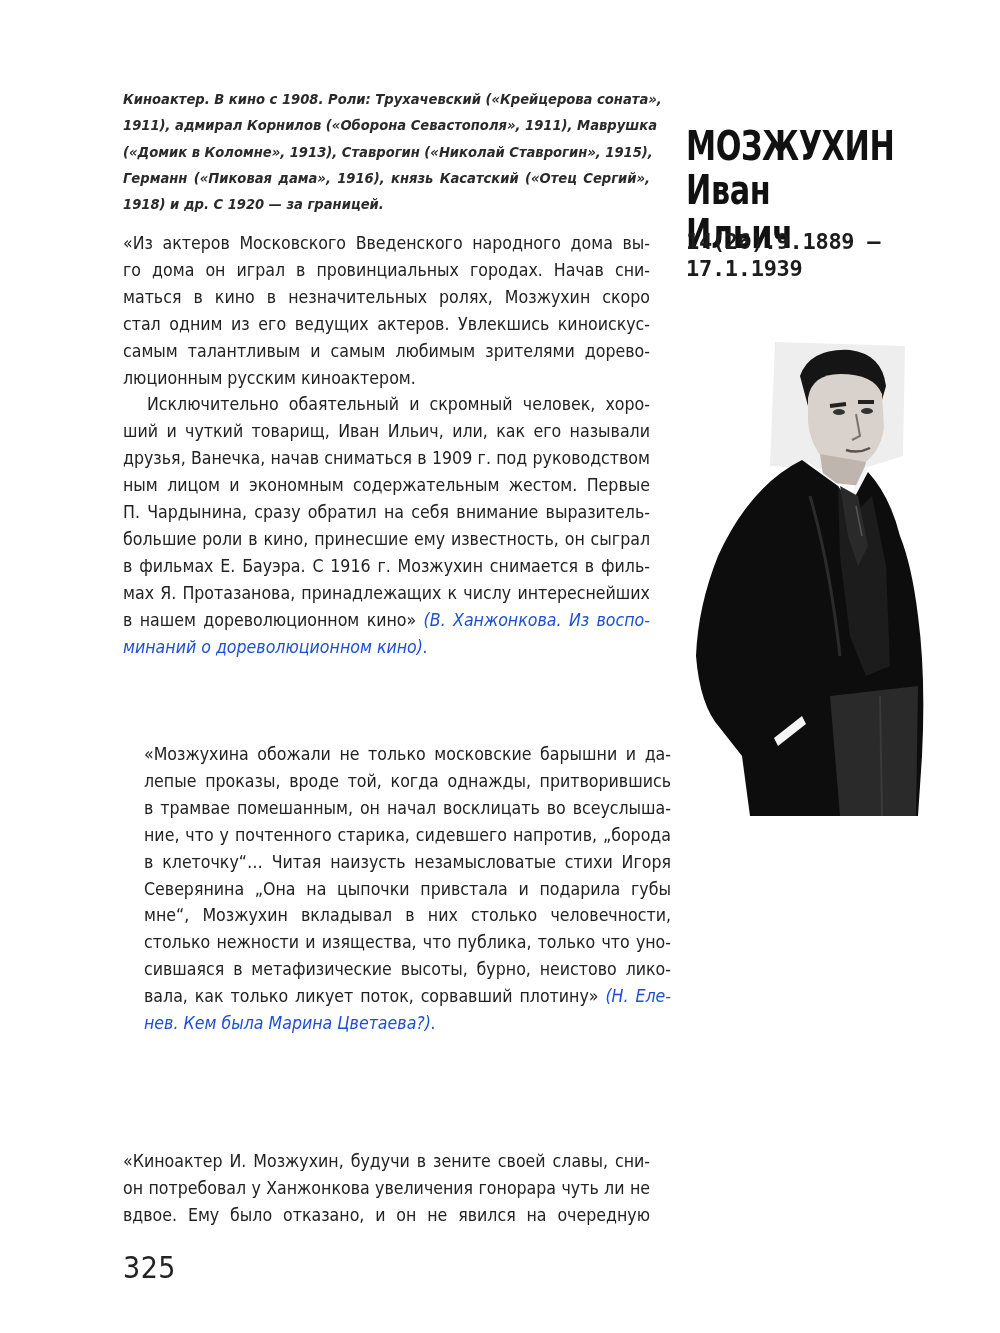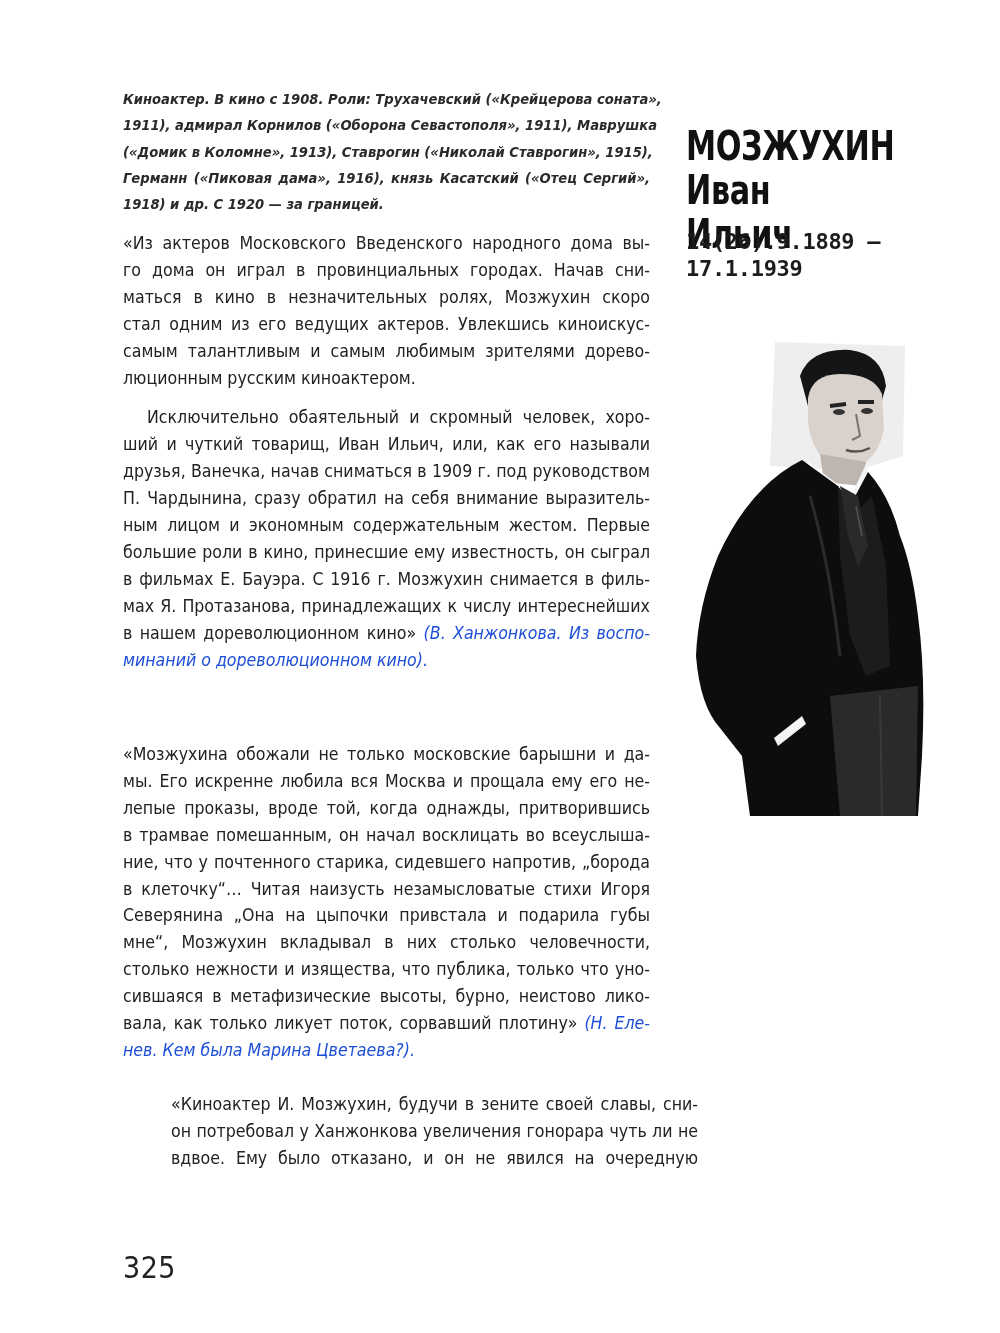--- a/index.html
+++ b/index.html
@@ -5,26 +5,26 @@
   html, body { margin: 0; padding: 0; background: #ffffff; }
   body { width: 1000px; height: 1333px; position: relative; overflow: hidden; color: #1f1f1f; }
   .page { position: absolute; inset: 0; }
 
   
   .col { position: absolute; left: 123px; width: 527px; font-family: "DejaVu Sans Condensed", "Liberation Sans Narrow", "Liberation Sans", sans-serif; }
   .lead { top: 86px; font-size: 14.6px; line-height: 26.3px; font-style: italic; font-weight: bold; color: #2a2a2a; }
   .body-text { font-size: 17.6px; line-height: 26.9px; color: #222; }
   .line { display: block; white-space: nowrap; text-align: justify; text-align-last: justify; }
   .line.last { text-align-last: left; }
-  .line.indent { padding-left: 24px; margin-top: 13px; }
+  .line.indent { padding-left: 24px; }
   .it { font-style: italic; color: #1d4ed8; }
 
   #q1 { top: 230px; }
-  #q2 { top: 741px; }
-  #q3 { top: 1091px; margin-left: 48px; }
+  #q2 { top: 741px; margin-left: 21px; }
+  #q3 { top: 1148px; }
 
   
   .title { position: absolute; left: 686px; top: 84px; font-family: "Liberation Sans Narrow", "DejaVu Sans Condensed", "Liberation Sans", sans-serif; font-weight: bold; color: #111; margin-top: 40px; }
   .title .row { display: block; font-size: 41px; line-height: 44px; letter-spacing: -0.5px; transform: scaleX(0.82); transform-origin: left center; white-space: nowrap; }
   .dates { position: absolute; left: 686px; top: 228px; font-family: "DejaVu Sans Mono", "Liberation Mono", monospace; font-size: 22px; line-height: 27px; color: #1c1c1c; font-weight: bold; letter-spacing: -0.3px; }
 
   
   .photo { position: absolute; left: 690px; top: 336px; width: 240px; height: 480px; }
 
   
@@ -46,32 +46,31 @@
   <div class="col body-text" id="q1">
     <span class="line">«Из актеров Московского Введенского народного дома вы-</span>
     <span class="line">го дома он играл в провинциальных городах. Начав сни-</span>
     <span class="line">маться в кино в незначительных ролях, Мозжухин скоро</span>
     <span class="line">стал одним из его ведущих актеров. Увлекшись киноискус-</span>
     <span class="line">самым талантливым и самым любимым зрителями дорево-</span>
     <span class="line last">люционным русским киноактером.</span>
     <span class="line indent">Исключительно обаятельный и скромный человек, хоро-</span>
     <span class="line">ший и чуткий товарищ, Иван Ильич, или, как его называли</span>
     <span class="line">друзья, Ванечка, начав сниматься в 1909 г. под руководством</span>
+    <span class="line">ным лицом и экономным содержательным жестом. Первые</span>
     <span class="line">П. Чардынина, сразу обратил на себя внимание выразитель-</span>
-    <span class="line">ным лицом и экономным содержательным жестом. Первые</span>
     <span class="line">большие роли в кино, принесшие ему известность, он сыграл</span>
     <span class="line">в фильмах Е. Бауэра. С 1916 г. Мозжухин снимается в филь-</span>
     <span class="line">мах Я. Протазанова, принадлежащих к числу интереснейших</span>
     <span class="line"><span>в нашем дореволюционном кино»</span> <span class="it">(В. Ханжонкова. Из воспо-</span></span>
     <span class="line last it">минаний о дореволюционном кино).</span>
   </div>
 
   <div class="col body-text" id="q2">
     <span class="line">«Мозжухина обожали не только московские барышни и да-</span>
-    <span class="line">мы. Его искренне любила вся Москва и прощала ему его не-</span>
     <span class="line">лепые проказы, вроде той, когда однажды, притворившись</span>
     <span class="line">в трамвае помешанным, он начал восклицать во всеуслыша-</span>
     <span class="line">ние, что у почтенного старика, сидевшего напротив, „борода</span>
     <span class="line">в клеточку“… Читая наизусть незамысловатые стихи Игоря</span>
     <span class="line">Северянина „Она на цыпочки привстала и подарила губы</span>
     <span class="line">мне“, Мозжухин вкладывал в них столько человечности,</span>
     <span class="line">столько нежности и изящества, что публика, только что уно-</span>
     <span class="line">сившаяся в метафизические высоты, бурно, неистово лико-</span>
     <span class="line"><span>вала, как только ликует поток, сорвавший плотину»</span> <span class="it">(Н. Еле-</span></span>
     <span class="line last it">нев. Кем была Марина Цветаева?).</span>

